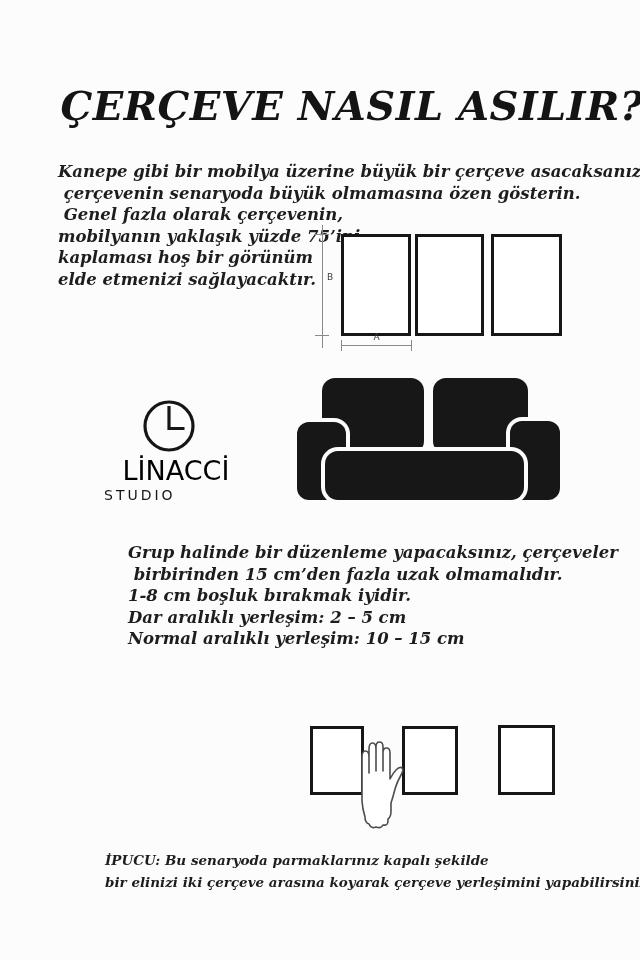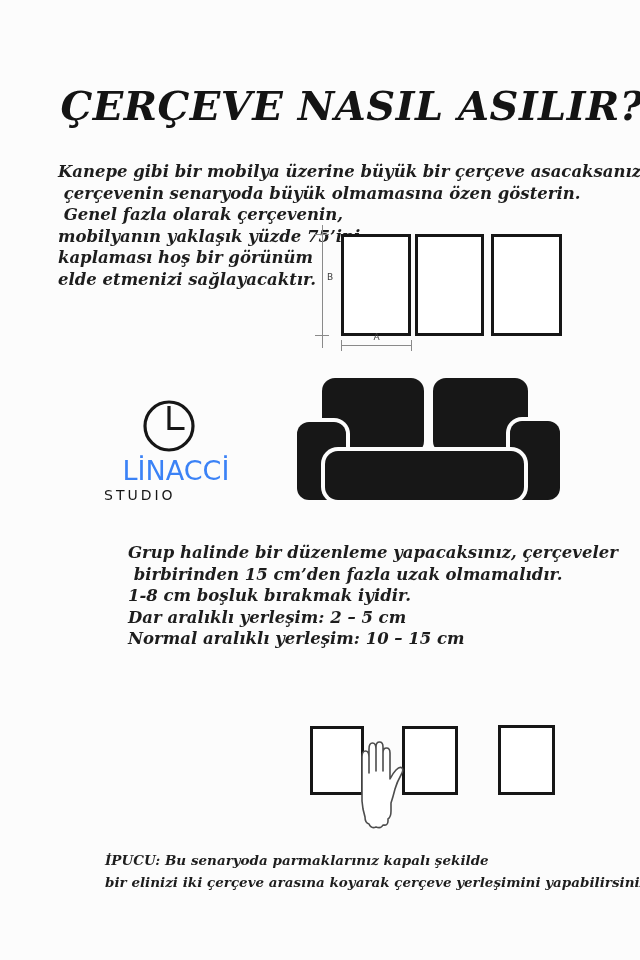--- a/index.html
+++ b/index.html
@@ -35,21 +35,21 @@
   .sofa .back-l{ left:25px; top:0; width:102px; height:76px; border-radius:13px; z-index:1; }
   .sofa .back-r{ left:136px; top:0; width:95px; height:76px; border-radius:13px; z-index:1; }
   .sofa .arm-l{ left:0; top:44px; width:49px; height:78px; border-radius:12px; z-index:2; box-shadow:0 0 0 4px #fcfcfc; }
   .sofa .arm-r{ left:213px; top:43px; width:50px; height:79px; border-radius:12px; z-index:2; box-shadow:0 0 0 4px #fcfcfc; }
   .sofa .seat{ left:28px; top:73px; width:199px; height:49px; border-radius:13px; z-index:3; box-shadow:0 0 0 4px #fcfcfc; }
 
   
   .logo-clock{ position:absolute; left:141px; top:398px; }
   .logo-brand{
     position:absolute; left:104px; top:455px; width:144px; text-align:center;
-    font-family:"DejaVu Sans", sans-serif; font-size:27px; color:#3b82f6; letter-spacing:0;
+    font-family:"DejaVu Sans", sans-serif; font-size:27px; color:#000000; letter-spacing:0;
   }
   .logo-sub{
     position:absolute; left:104px; top:487px; width:144px; text-align:left;
     font-family:"DejaVu Sans", sans-serif; font-size:14px; color:#161616; letter-spacing:3px;
   }
 
   
   .hand{ position:absolute; left:355px; top:737px; z-index:5; }
 </style>
 </head>

